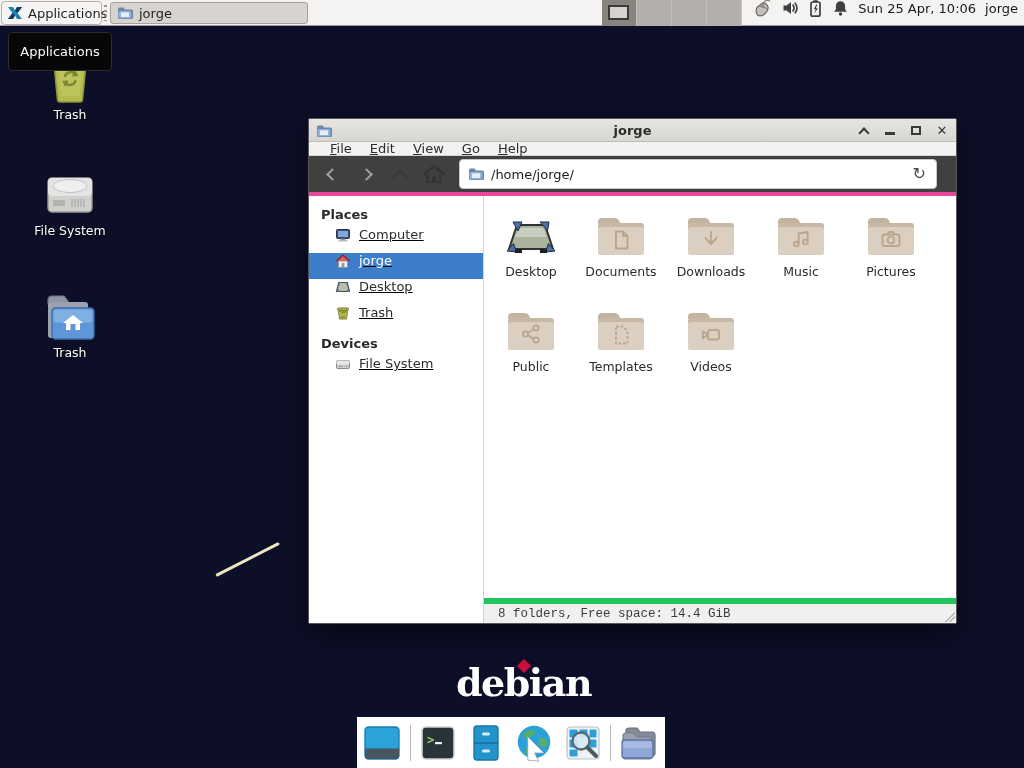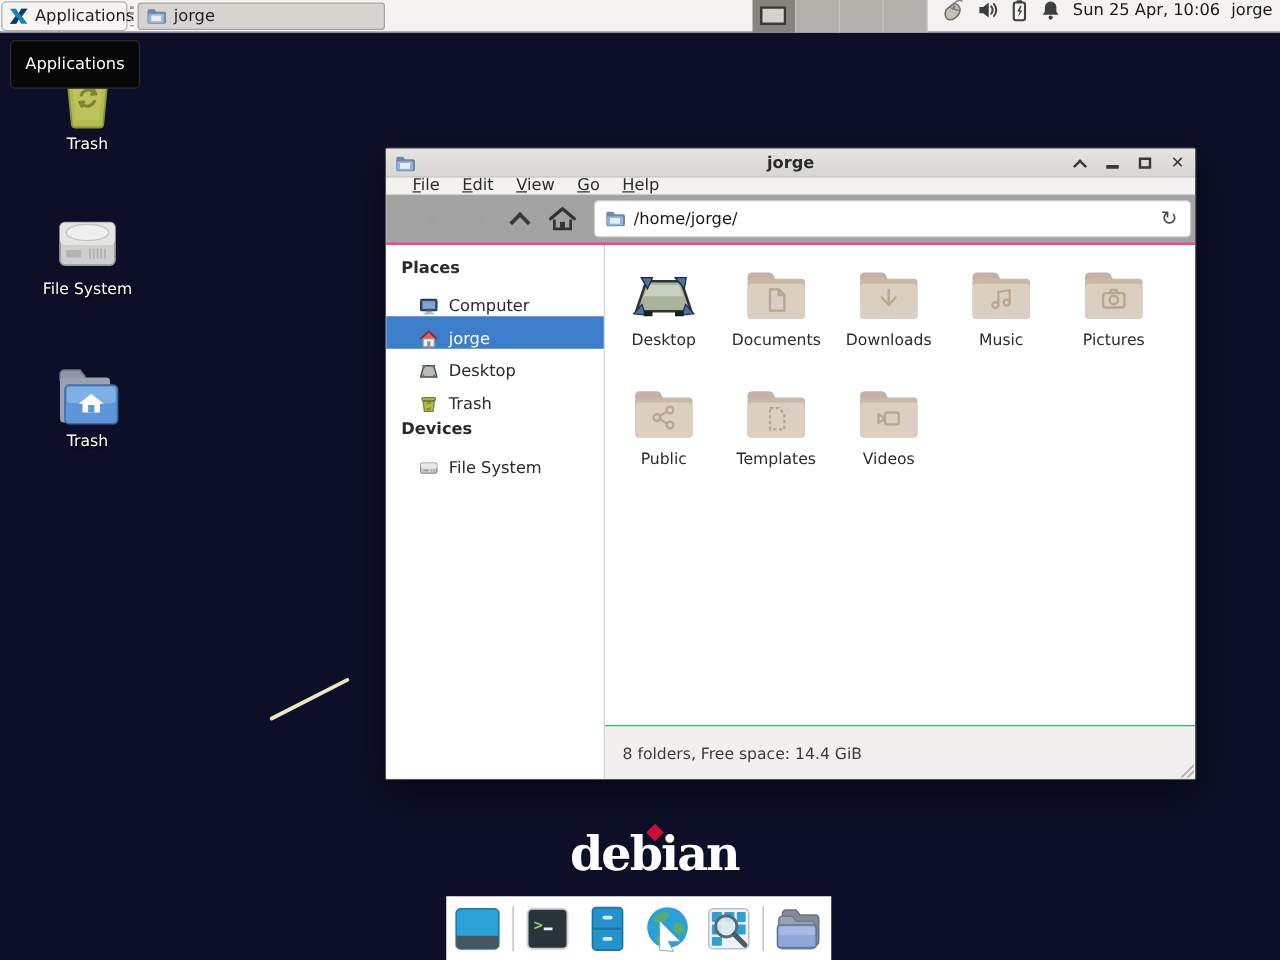--- a/index.html
+++ b/index.html
@@ -66,50 +66,50 @@
              transform:rotate(-45deg); margin-top:4px; }
   .g-min { width:10px; height:2.5px; background:#3a3a3a; margin-top:6px; }
   .g-max { width:10px; height:9px; border:2px solid #3a3a3a; }
   .g-close { font-size:13px; font-weight:bold; line-height:1; }
 
   .menubar { height:14px; background:#f3f2f0; border-bottom:1px solid #d6d4d1;
              display:flex; align-items:center; padding-left:12px; flex:0 0 auto; }
   .menu-item { font-size:13px; color:#2e2e2e; padding:0 9px; }
   .menu-item u { text-decoration:underline; }
 
-  .toolbar { height:40px; background:#a3a3a3; border-bottom:2px solid #ec4899;
-             display:flex; align-items:center; padding-left:22px; flex:0 0 auto; }
+  .toolbar { height:40px; background:#404040; border-bottom:4px solid #ec4899;
+             display:flex; align-items:center; padding-left:6px; flex:0 0 auto; }
   .nav-btn { width:34px; height:30px; display:flex; align-items:center; justify-content:center; }
   .chev { display:inline-block; width:9px; height:9px; border-left:2.5px solid #a3a19d; border-bottom:2.5px solid #a3a19d; }
   .chev.back { transform:rotate(45deg); }
   .chev.fwd  { transform:rotate(225deg); }
   .chev-up { display:inline-block; width:12px; height:12px; border-top:3px solid #3a3a3a;
              border-right:3px solid #3a3a3a; transform:rotate(-45deg); margin-top:6px; }
   .pathbar { position:relative; margin-left:8px; width:478px; height:30px; background:#ffffff;
              border:1px solid #c8c6c3; border-radius:4px; display:flex; align-items:center; padding:0 8px; }
   .pathbar input { border:none; outline:none; flex:1; font-size:13px; color:#1a1a1a; margin-left:7px;
                    font-family:"DejaVu Sans","Liberation Sans",sans-serif; background:transparent; }
   .reload { font-size:16px; color:#4a4a4a; line-height:1; padding:0 2px; }
 
   .win-body { flex:1; display:flex; min-height:0; }
   .sidebar { width:175px; background:#ffffff; border-right:1px solid #d6d4d1; padding-top:6px; flex:0 0 auto; }
   .side-header { font-size:13px; font-weight:bold; color:#2a2a2a; padding:5px 0 5px 12px; }
-  .side-row { height:26px; display:flex; align-items:flex-end; padding-left:26px; gap:8px; }
+  .side-row { height:26px; display:flex; align-items:flex-start; padding-left:26px; gap:8px;text-decoration:underline; }
   .side-row .slabel { font-size:13px; color:#2b2b2b; }
   .side-row.selected { background:#3d7ecb; }
   .side-row.selected .slabel { color:#ffffff; }
 
   .right-pane { flex:1; display:flex; flex-direction:column; min-width:0; }
   .content { flex:1; position:relative; background:#ffffff; }
   .grid-item { position:absolute; width:90px; text-align:center; }
   .grid-item .img { height:54px; display:flex; align-items:flex-end; justify-content:center; }
   .grid-item .lbl { margin-top:6px; font-size:12.5px; color:#2b2b2b; }
 
-  .statusbar { height:43px; background:#f1f0ee; border-top:1px solid #22c55e;
-               display:flex; align-items:center; padding-left:14px; position:relative; flex:0 0 auto; }
+  .statusbar { height:25px; background:#f1f0ee; border-top:6px solid #22c55e;
+               display:flex; align-items:center; padding-left:14px; position:relative; flex:0 0 auto;font-family:Liberation Mono, monospace; }
   .statusbar .txt { font-size:12.5px; color:#3c3c3c; }
   .grip { position:absolute; right:1px; bottom:1px; width:12px; height:12px;
           background:linear-gradient(135deg, transparent 55%, #b9b7b4 55%, #b9b7b4 63%, transparent 63%, transparent 75%, #b9b7b4 75%, #b9b7b4 83%, transparent 83%); }
 
   
   #dock { position:absolute; left:357px; top:717px; width:308px; height:51px; background:#ffffff;
           display:flex; align-items:center; gap:7px; padding:0 5px; z-index:5; }
   .dock-item { width:42px; height:42px; display:flex; align-items:center; justify-content:center; }
   .dock-sep { width:1px; height:36px; background:#b8b8b8; }
 </style>

